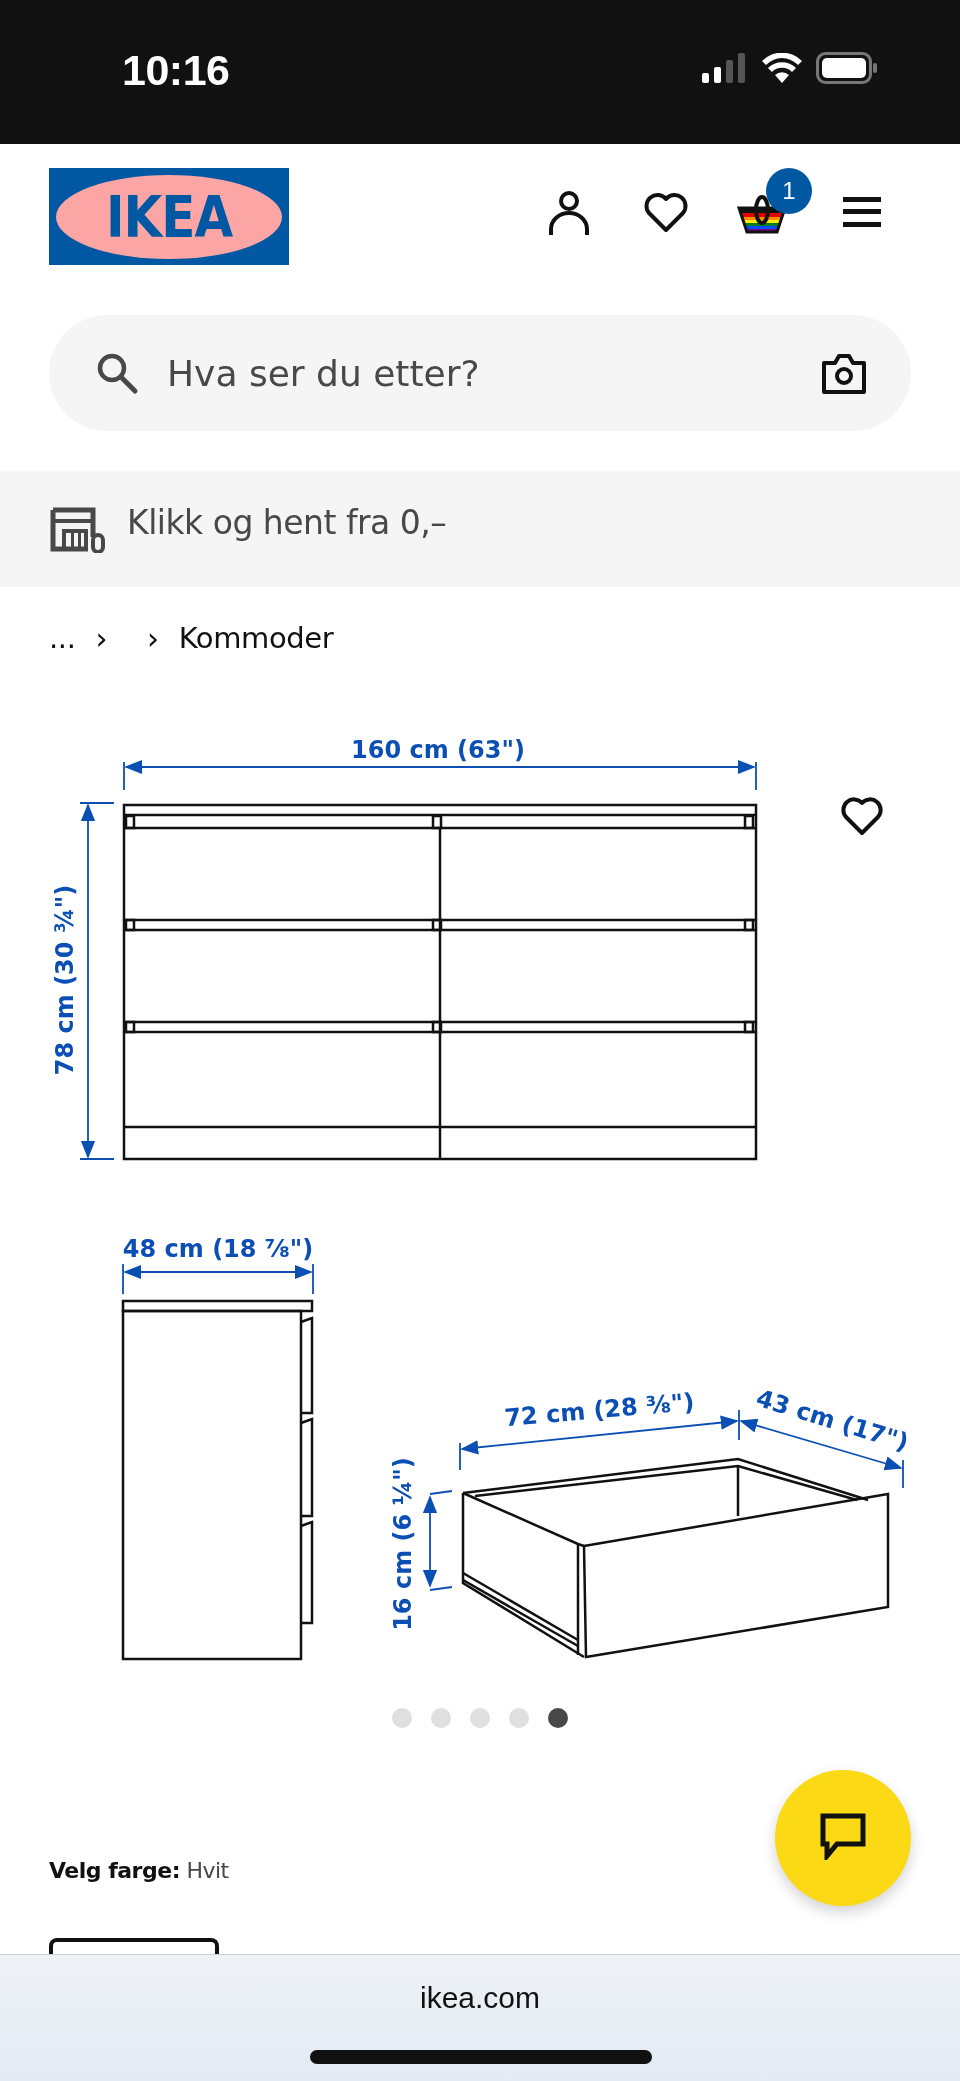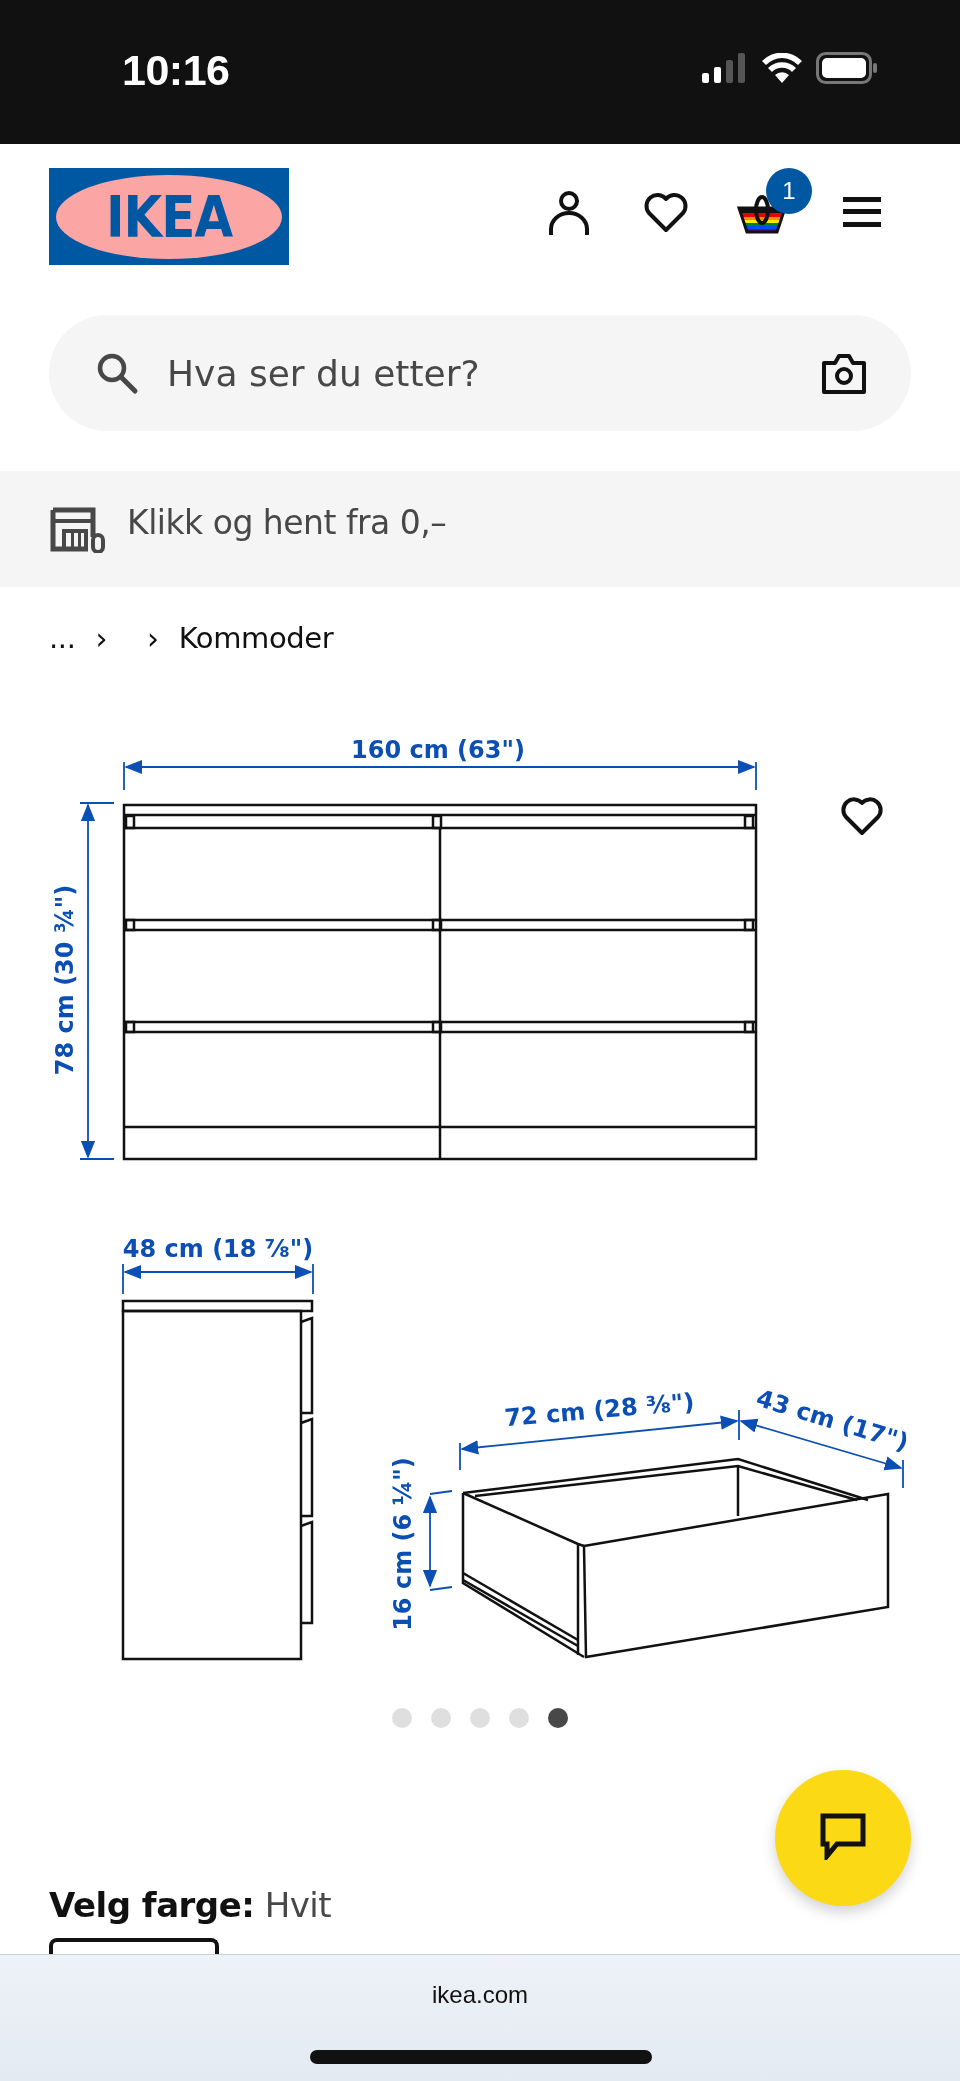--- a/index.html
+++ b/index.html
@@ -32,27 +32,27 @@
     .crumb-sep { margin: 0 20px; font-size: 30px; }
 
     .gallery { position: absolute; left: 0; top: 700px; width: 960px; height: 1000px; }
     .fav-btn { position: absolute; left: 836px; top: 792px; width: 52px; height: 52px; display: flex; align-items: center; justify-content: center; cursor: pointer; }
     .dots { position: absolute; left: 392px; top: 1708px; display: flex; gap: 19px; }
     .dot { width: 20px; height: 20px; border-radius: 50%; background: #dfdfdf; cursor: pointer; }
     .dot.active { background: #484848; }
 
     .chat-fab { position: absolute; left: 775px; top: 1770px; width: 136px; height: 136px; border-radius: 50%; background: #fbd914; box-shadow: 0 6px 14px rgba(0,0,0,0.18); display: flex; align-items: center; justify-content: center; cursor: pointer; }
 
-    .color-label { position: absolute; left: 49px; top: 1858px; font-size: 34px; letter-spacing: -0.5px; margin-top: 27px; }
+    .color-label { position: absolute; left: 49px; top: 1858px; font-size: 22px; letter-spacing: -0.5px; }
     .color-label b { font-weight: bold; color: #111; }
     .color-label span.val { color: #484848; }
     .swatch { position: absolute; left: 49px; top: 1938px; width: 170px; height: 60px; border: 4px solid #111; border-bottom: none; border-radius: 8px 8px 0 0; cursor: pointer; }
 
     .browser-bar { position: absolute; left: 0; top: 1954px; width: 960px; height: 127px; background: linear-gradient(180deg, #eef2f7 0%, #e3eaf2 100%); border-top: 1px solid #c9d0d8; }
-    .url { position: absolute; left: 0; width: 960px; top: 26px; text-align: center; font-family: "Liberation Sans", sans-serif; font-size: 24px; color: #111; cursor: pointer; }
+    .url { position: absolute; left: 0; width: 960px; top: 26px; text-align: center; font-family: "Liberation Sans", sans-serif; font-size: 30px; color: #111; cursor: pointer; }
     .home-bar { position: absolute; left: 310px; top: 2050px; width: 342px; height: 14px; border-radius: 7px; background: #111; }
   </style>
 </head>
 <body>
 
 <div class="status-bar">
   <div class="status-time">10:16</div>
   <div class="status-icons">
     <span>
       <svg width="48" height="30" viewBox="0 0 48 30">

